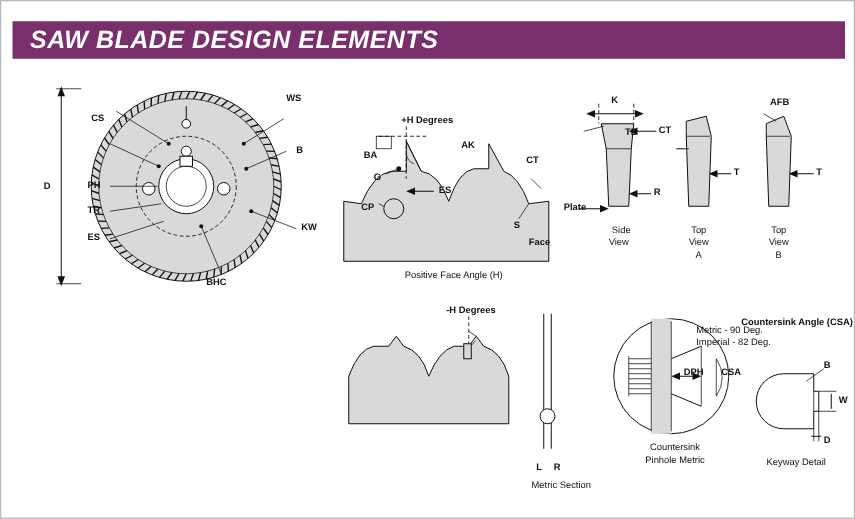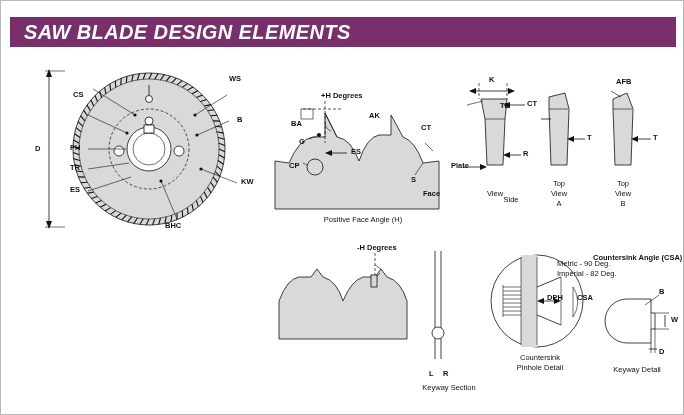--- a/index.html
+++ b/index.html
@@ -238,21 +238,21 @@
     <span class="lbl b" style="left:28px;top:-4px;">K</span>
     <span class="lbl b" style="left:0px;top:22px;margin-left:39px;">TB</span>
     <span class="lbl b" style="left:66px;top:20px;">CT</span>
     <span class="lbl b" style="left:155px;top:-2px;">AFB</span>
     <span class="lbl b" style="left:62px;top:70px;">R</span>
     <span class="lbl b" style="left:126px;top:54px;">T</span>
     <span class="lbl b" style="left:192px;top:54px;">T</span>
     <span class="lbl b" style="left:-10px;top:82px;">Plate</span>
     <span class="lbl b" style="left:103px;top:54px;opacity:0;">R</span>
 
-    <span class="cap" style="left:30px;top:100px;width:40px;margin-top:16px;">Side</span>
+    <span class="cap" style="left:16px;top:100px;width:40px;">Side</span>
     <span class="cap" style="left:14px;top:110px;width:40px;">View</span>
     <span class="cap" style="left:78px;top:100px;width:40px;">Top</span>
     <span class="cap" style="left:78px;top:110px;width:40px;">View</span>
     <span class="cap" style="left:78px;top:120px;width:40px;">A</span>
     <span class="cap" style="left:142px;top:100px;width:40px;">Top</span>
     <span class="cap" style="left:142px;top:110px;width:40px;">View</span>
     <span class="cap" style="left:142px;top:120px;width:40px;">B</span>
   </div>
 
   <div class="panel" style="left:276px;top:250px;width:160px;height:110px;">
@@ -267,21 +267,21 @@
   </div>
 
   <div class="panel" style="left:424px;top:248px;width:50px;height:140px;">
     <svg width="40" height="120" viewBox="0 0 40 120">
       <line class="ln" x1="10" y1="2" x2="10" y2="110"></line>
       <line class="ln" x1="16" y1="2" x2="16" y2="110"></line>
       <circle class="fillw" cx="13" cy="84" r="6"></circle>
     </svg>
     <span class="lbl b" style="left:4px;top:120px;">L</span>
     <span class="lbl b" style="left:18px;top:120px;">R</span>
-    <span class="cap" style="left:-16px;top:134px;width:80px;">Keyway Section</span>
+    <span class="cap" style="left:-16px;top:134px;width:80px;">Metric Section</span>
   </div>
 
   <div class="panel" style="left:478px;top:248px;width:180px;height:140px;">
     <svg width="140" height="110" viewBox="0 0 140 110">
       <circle class="fillw" cx="58" cy="52" r="46"></circle>
       <rect x="42" y="6" width="16" height="92" fill="#d9d9d9" stroke="none"></rect>
       <line class="thin" x1="42" y1="8" x2="42" y2="96"></line>
       <line class="thin" x1="58" y1="8" x2="58" y2="96"></line>
 
       <g class="thin">
@@ -305,21 +305,21 @@
 
       <path class="thin" d="M94,38 A26,26 0 0,1 94,68"></path>
       <line class="thin" x1="94" y1="38" x2="94" y2="68"></line>
     </svg>
     <span class="lbl b" style="left:68px;top:44px;">DPH</span>
     <span class="lbl b" style="left:98px;top:44px;">CSA</span>
     <span class="lbl b" style="left:78px;top:4px;margin-left:36px;">Countersink Angle (CSA)</span>
     <span class="lbl" style="left:78px;top:10px;">Metric - 90 Deg.</span>
     <span class="lbl" style="left:78px;top:20px;text-align:center;">Imperial - 82 Deg.</span>
     <span class="cap" style="left:16px;top:104px;width:90px;">Countersink</span>
-    <span class="cap" style="left:16px;top:114px;width:90px;">Pinhole Detail</span>
+    <span class="cap" style="left:16px;top:114px;width:90px;">Pinhole Metric</span>
   </div>
 
   <div class="panel" style="left:592px;top:288px;width:86px;height:100px;">
     <svg width="86" height="70" viewBox="0 0 86 70">
       <path class="fillw" d="M34,10 A22,22 0 1,0 34,54 L58,54 L58,40 L62,40 L62,24 L58,24 L58,10 Z"></path>
       <line class="thin" x1="58" y1="24" x2="58" y2="40"></line>
 
       <line class="thin" x1="52" y1="16" x2="66" y2="6"></line>
 
       <line class="thin" x1="62" y1="24" x2="76" y2="24"></line>

